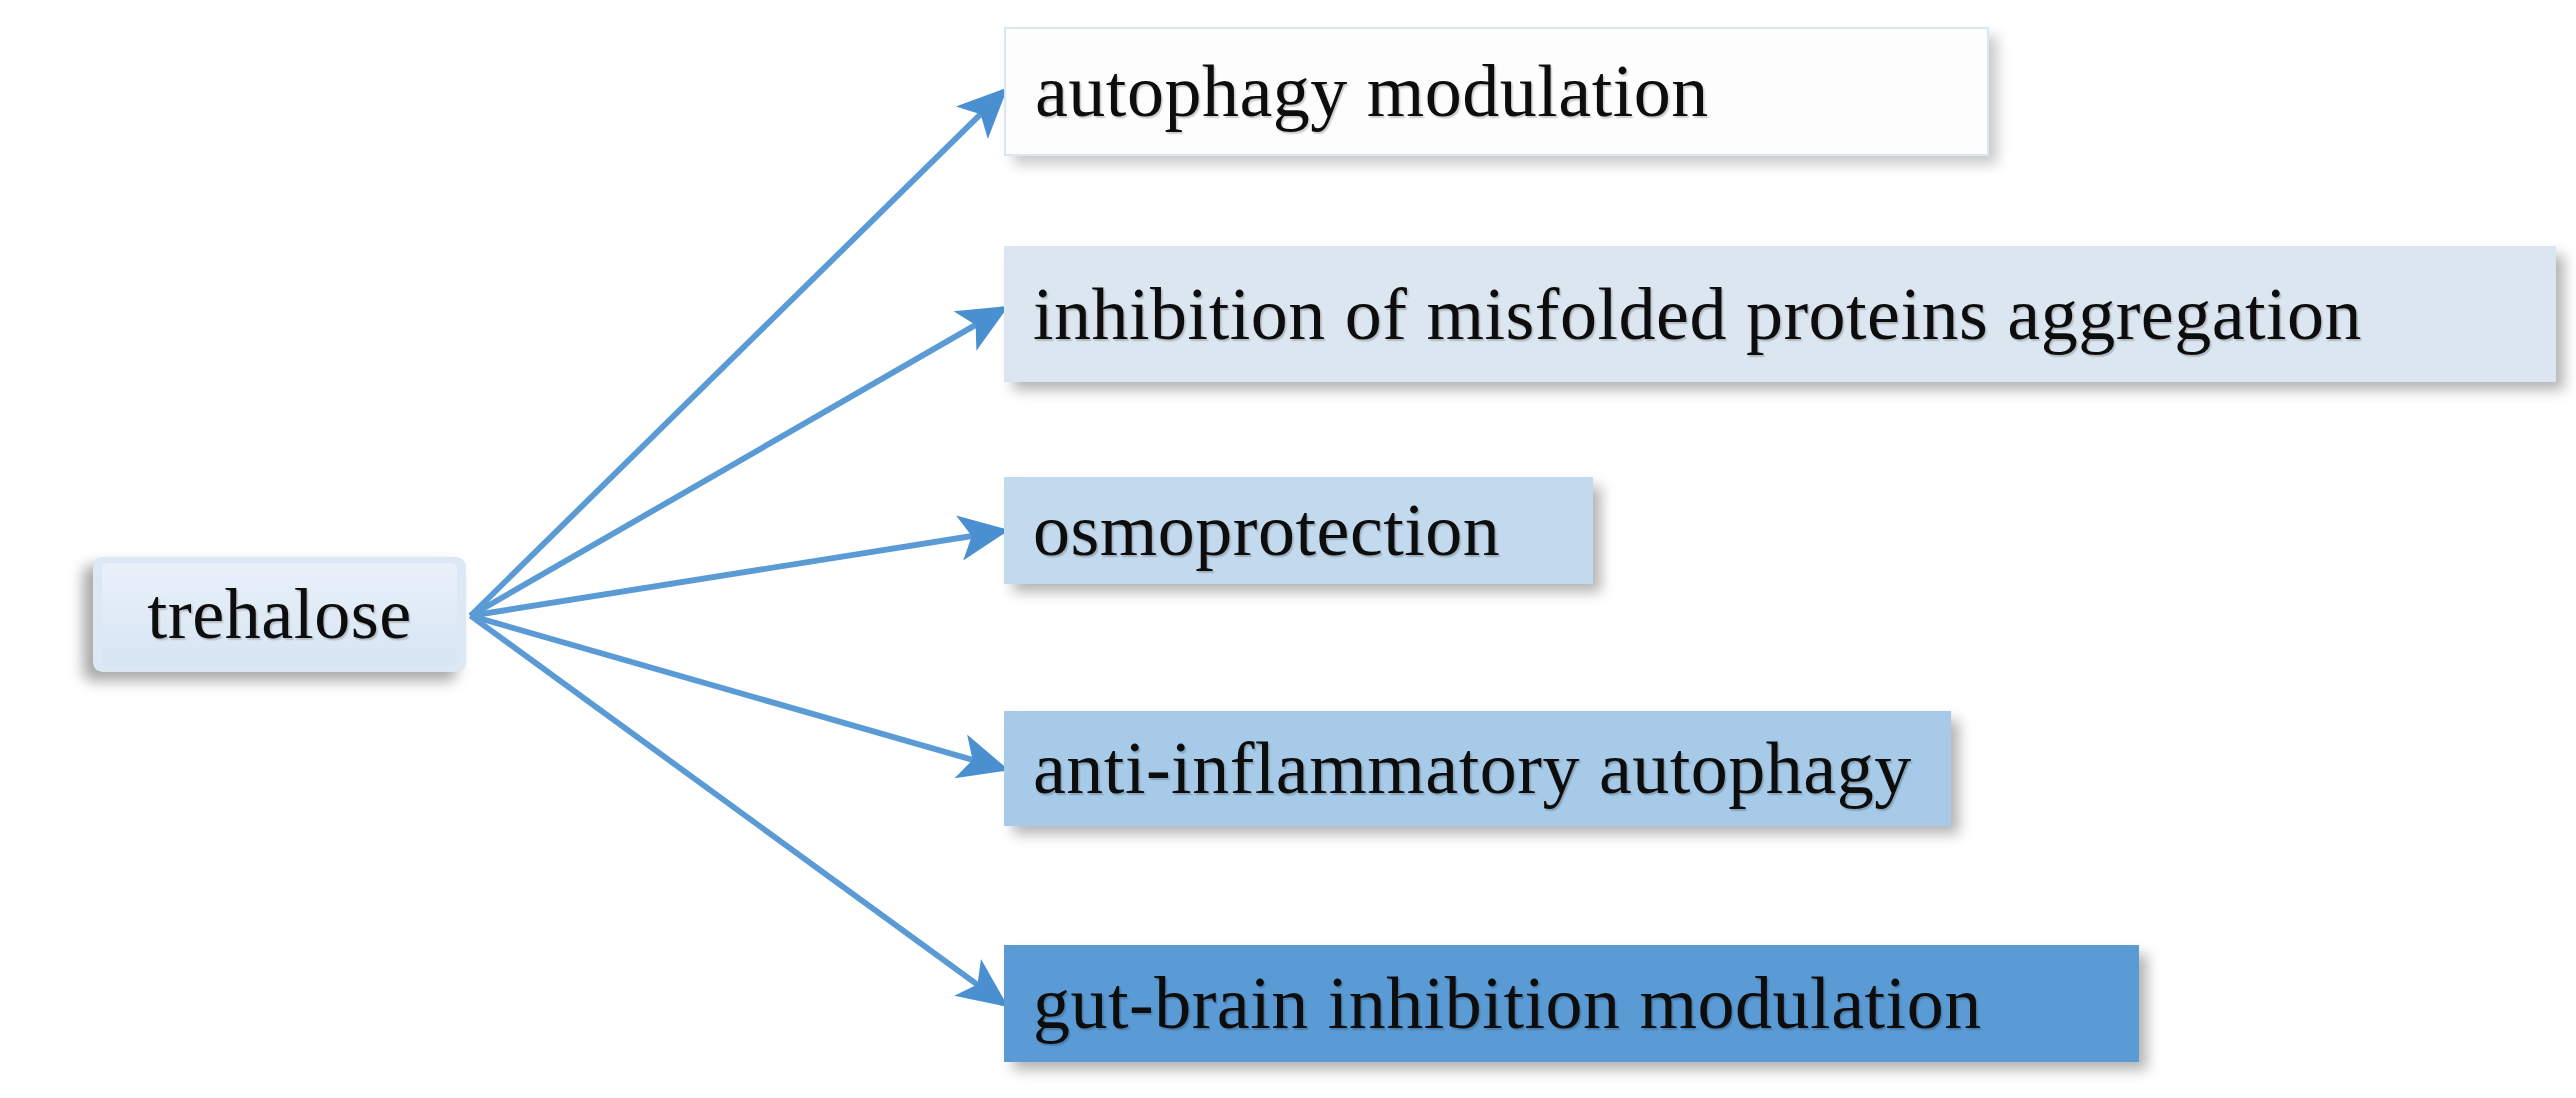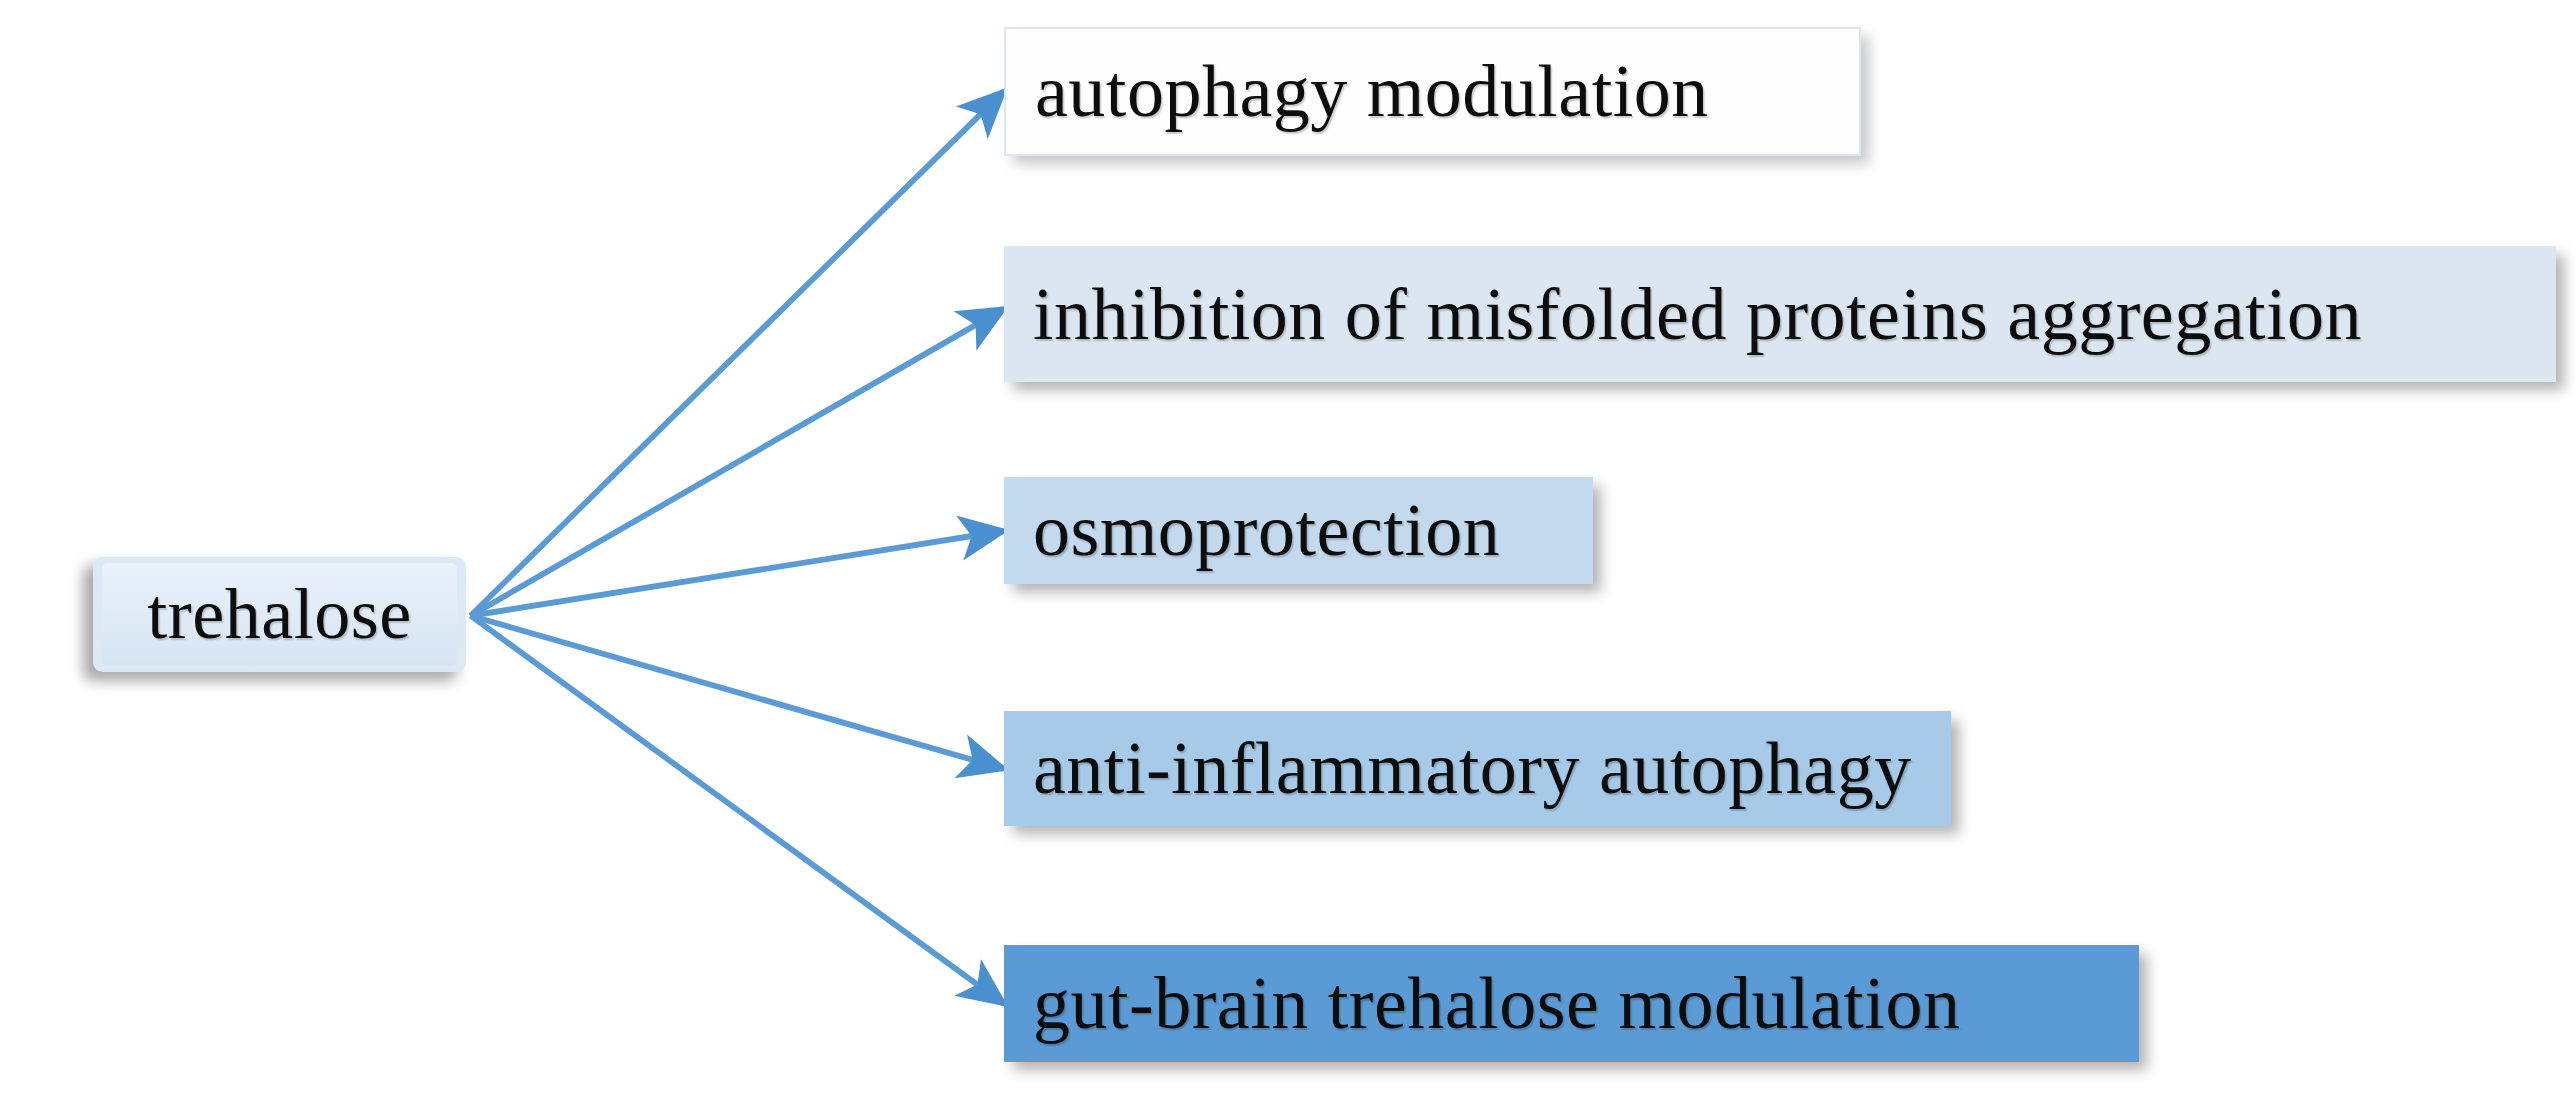--- a/index.html
+++ b/index.html
@@ -102,31 +102,31 @@
         <line x1="483" y1="632" x2="1030" y2="1030" stroke="#5b9bd5" stroke-width="6" stroke-linecap="butt" marker-end="url(#ah)"></line>
       </g>
   </svg>
 
   <div class="node node-source" style="left: 93px; top: 557px; width: 373px; height: 115px; background: rgb(220, 233, 245);">
     <span class="inner-bevel"></span>
     <span class="label">trehalose</span>
   </div>
 
   <div id="target-nodes">
-      <div class="node node-target tone-0" style="left: 1004px; top: 27px; width: 857px; height: 129px;">
+      <div class="node node-target tone-0" style="left: 1004px; top: 27px; width: 985px; height: 129px;">
         <span class="label">autophagy modulation</span>
       </div>
       <div class="node node-target tone-1" style="left: 1004px; top: 246px; width: 1552px; height: 136px;">
         <span class="label">inhibition of misfolded proteins aggregation</span>
       </div>
       <div class="node node-target tone-2" style="left: 1004px; top: 477px; width: 589px; height: 107px;">
         <span class="label">osmoprotection</span>
       </div>
       <div class="node node-target tone-3" style="left: 1004px; top: 711px; width: 947px; height: 115px;">
         <span class="label">anti-inflammatory autophagy</span>
       </div>
       <div class="node node-target tone-4" style="left: 1004px; top: 945px; width: 1135px; height: 117px;">
-        <span class="label">gut-brain trehalose modulation</span>
+        <span class="label">gut-brain inhibition modulation</span>
       </div>
     </div>
 
 </div>
 
 
 </body></html>

